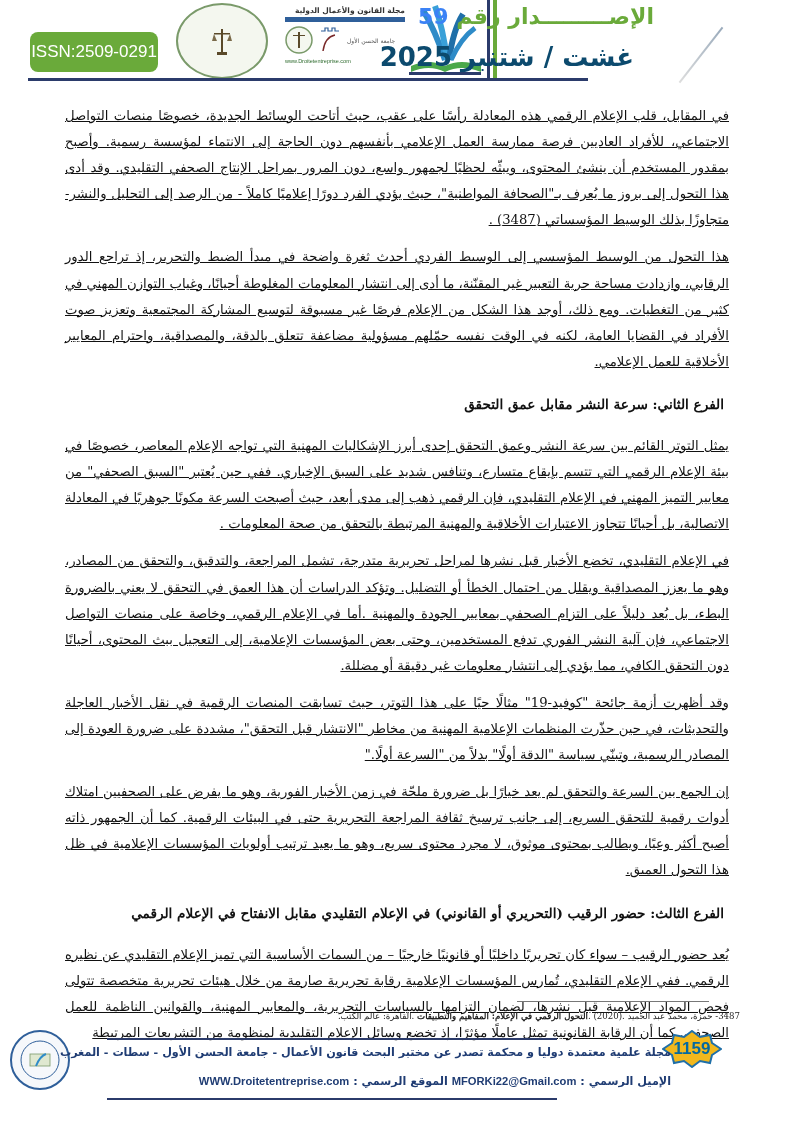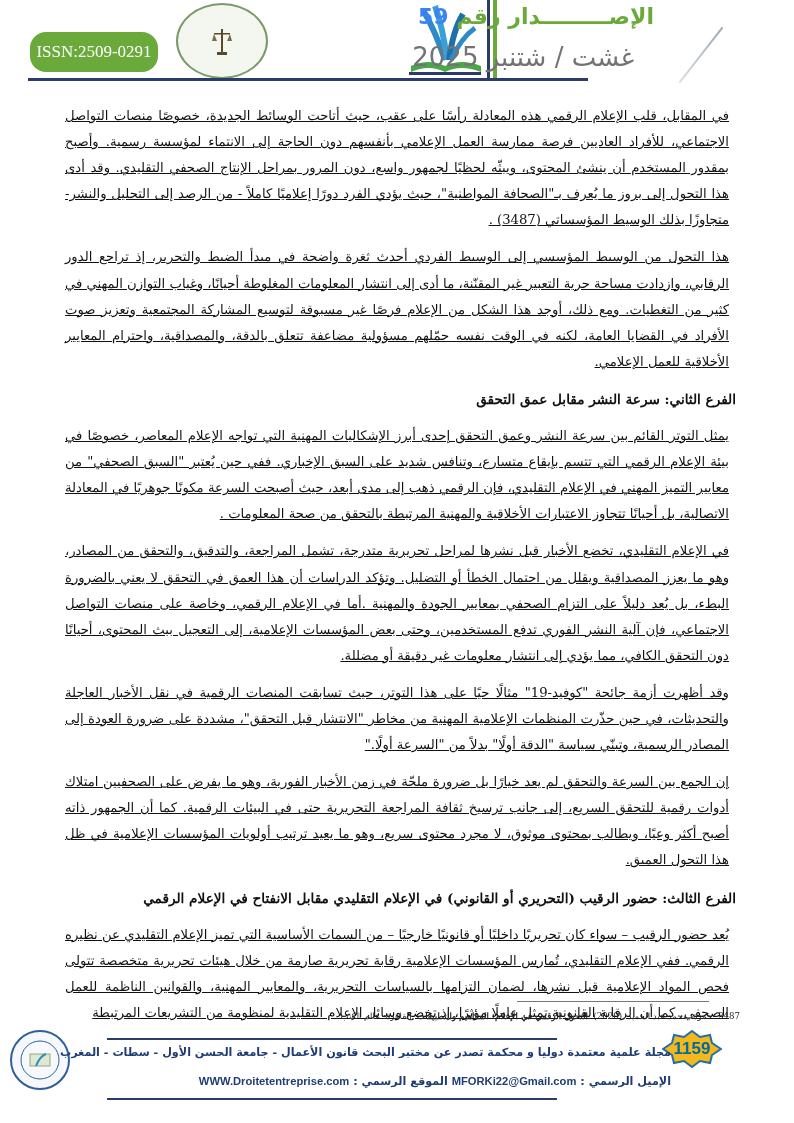--- a/index.html
+++ b/index.html
@@ -1,37 +1,37 @@
 <!DOCTYPE html>
 <html><head>
 <meta charset="utf-8">
 <style>
   html,body{margin:0;padding:0;background:#fff;}
   body{width:794px;height:1123px;position:relative;overflow:hidden;font-family:"DejaVu Serif","Liberation Serif",serif;color:#111;}
   .header{position:absolute;left:0;top:0;width:794px;height:85px;}
-  .issn{position:absolute;left:30px;top:32px;width:128px;height:40px;background:#6aaa3a;border-radius:16px;color:#fff;font-family:Liberation Serif, serif;font-size:17px;line-height:40px;text-align:center;}
+  .issn{position:absolute;left:30px;top:32px;width:128px;height:40px;background:#6aaa3a;border-radius:8px;color:#fff;font-family:Liberation Sans, sans-serif;font-size:17px;line-height:40px;text-align:center;}
   .lab-logo{position:absolute;left:176px;top:3px;width:88px;height:72px;border-radius:50%;border:2px solid #7a9a6a;background:#f4f7ef;}
   .lab-logo .scale{position:absolute;left:34px;top:22px;width:20px;height:28px;}
   .journal-logo{position:absolute;left:285px;top:6px;width:120px;height:68px;}
   .journal-logo .jt{font-size:7.5px;color:#333;text-align:right;direction:rtl;font-family:"DejaVu Sans",sans-serif;font-weight:bold;}
   .journal-logo .bar{height:5px;background:#2f5f9a;margin:2px 0 4px 0;}
   .journal-logo .mini{display:flex;gap:6px;align-items:center;}
   .journal-logo .url{font-size:5.5px;color:#2e6b2e;margin-top:4px;font-family:"Liberation Sans",sans-serif;}
   .book-logo{position:absolute;left:405px;top:0;width:80px;height:80px;}
   .vbar1{position:absolute;left:487px;top:0;width:3px;height:80px;background:#2b3b6b;}
   .vbar2{position:absolute;left:493px;top:0;width:4px;height:80px;background:#6aaa3a;}
   .issue-no{position:absolute;right:140px;top:4px;direction:rtl;font-family:"DejaVu Sans",sans-serif;font-weight:bold;font-size:22px;color:#6aaa3a;white-space:nowrap;}
   .issue-no .num{color:#3b82f6;}
-  .issue-date{position:absolute;right:160px;top:42px;direction:rtl;font-family:"DejaVu Sans",sans-serif;font-weight:normal;font-size:26px;color:#737373;white-space:nowrap;}
+  .issue-date{position:absolute;right:160px;top:42px;direction:rtl;font-family:"DejaVu Sans",sans-serif;font-weight:bold;font-size:26px;color:#0c4a6e;white-space:nowrap;}
   .diag{position:absolute;left:700px;top:20px;width:2px;height:70px;background:linear-gradient(#9ab,#ddd);transform:rotate(38deg);}
   .header-rule{position:absolute;left:28px;top:78px;width:560px;height:3px;background:#2b3b6b;}
 
   .content{position:absolute;left:54px;top:92px;width:686px;direction:rtl;text-align:justify;font-size:13.2px;line-height:26.1px;}
   .content p{margin:11px;text-decoration:underline;}
-  .content h3{margin:4px;font-size:13.6px;font-weight:bold;line-height:26.1px;}
+  .content h3{margin:16px;font-size:13.6px;font-weight:bold;line-height:26.1px;}
 
   .fn-rule{position:absolute;left:517px;top:1001px;width:192px;height:1px;background:#777;}
   .footnote{position:absolute;right:54px;top:1011px;direction:rtl;font-size:8.6px;color:#222;white-space:nowrap;}
   .footnote b{font-weight:bold;text-align:right;}
 
   .footer-rule-top{position:absolute;left:107px;top:1038px;width:450px;height:2px;background:#2b3b6b;}
   .footer-rule-bot{position:absolute;left:107px;top:1098px;width:450px;height:2px;background:#2b3b6b;}
   .footer-line1{position:absolute;right:123px;top:1046px;direction:rtl;font-family:"DejaVu Sans",sans-serif;font-weight:bold;font-size:11.2px;color:#1f3c73;white-space:nowrap;}
   .footer-line2{position:absolute;right:123px;top:1075px;direction:rtl;font-family:"DejaVu Sans",sans-serif;font-weight:bold;font-size:11.2px;color:#1f3c73;white-space:nowrap;}
   .footer-line2 .ltr{direction:ltr;unicode-bidi:embed;font-family:"Liberation Sans",sans-serif;}
@@ -48,20 +48,37 @@
   <div class="lab-logo">
     <svg class="scale" viewBox="0 0 20 28">
       <rect x="9" y="2" width="2" height="24" fill="#5a4a2a"></rect>
       <rect x="2" y="6" width="16" height="1.5" fill="#5a4a2a"></rect>
       <path d="M2 7 L0 14 H5 Z" fill="#7a6a4a"></path>
       <path d="M18 7 L15 14 H20 Z" fill="#7a6a4a"></path>
       <rect x="5" y="25" width="10" height="3" fill="#5a4a2a"></rect>
     </svg>
   </div>
 
+  <div class="journal-logo">
+    <div class="jt">مجلة القانون والأعمال الدولية</div>
+    <div class="bar"></div>
+    <div class="mini">
+      <svg width="28" height="28" viewBox="0 0 28 28">
+        <circle cx="14" cy="14" r="13" fill="#f4f7ef" stroke="#7a9a6a" stroke-width="1.5"></circle>
+        <rect x="13" y="6" width="2" height="16" fill="#5a4a2a"></rect>
+        <rect x="8" y="9" width="12" height="1" fill="#5a4a2a"></rect>
+      </svg>
+      <svg width="22" height="26" viewBox="0 0 22 26">
+        <path d="M2 4 h4 v-3 h3 v3 h4 v-3 h3 v3 h4" stroke="#2f5f9a" fill="none" stroke-width="1.2"></path>
+        <path d="M4 24 Q6 10 16 8" stroke="#7a2a2a" fill="none" stroke-width="1.5"></path>
+      </svg>
+      <span style="font-size:6px;color:#555;direction:rtl;">جامعة الحسن الأول</span>
+    </div>
+    <div class="url">www.Droitetentreprise.com</div>
+  </div>
 
   <svg class="book-logo" viewBox="0 0 80 80">
     <path d="M40 60 Q30 30 18 10" stroke="#2e8bc8" stroke-width="6" fill="none"></path>
     <path d="M42 60 Q38 28 30 6" stroke="#3aa0d8" stroke-width="6" fill="none"></path>
     <path d="M44 60 Q48 30 58 14" stroke="#1f6fa8" stroke-width="6" fill="none"></path>
     <path d="M46 60 Q56 38 70 28" stroke="#2e8bc8" stroke-width="5" fill="none"></path>
     <path d="M6 66 Q24 58 40 66 Q56 58 76 66 L76 72 Q56 64 40 72 Q24 64 6 72 Z" fill="#4aa84a"></path>
     <rect x="4" y="72" width="72" height="3" fill="#2b3b6b"></rect>
   </svg>
 

